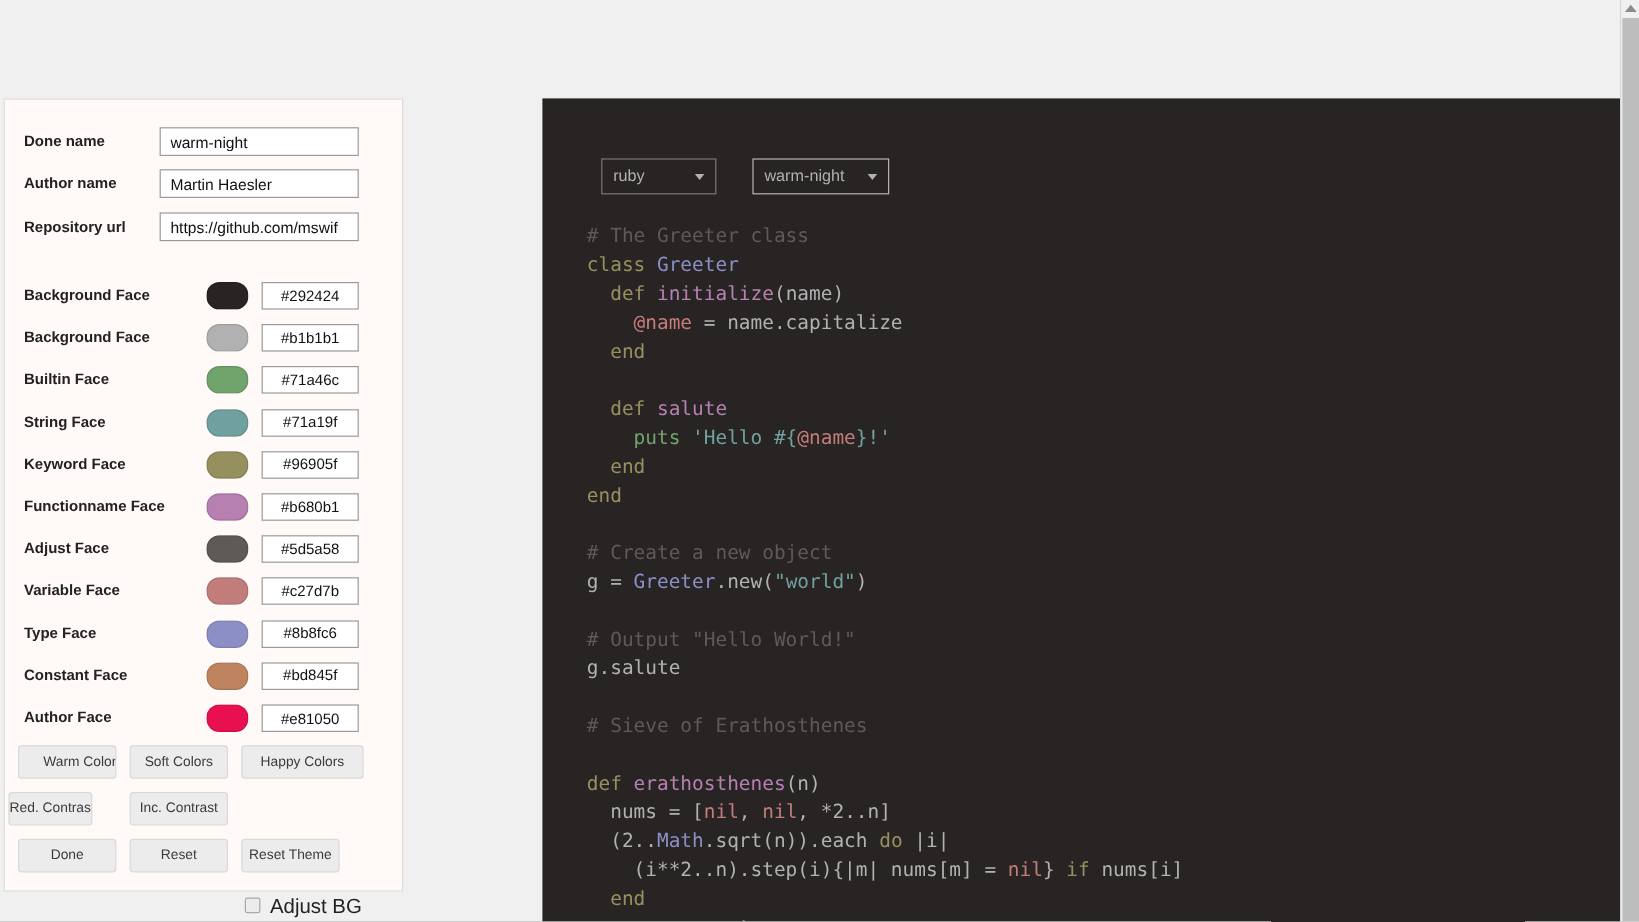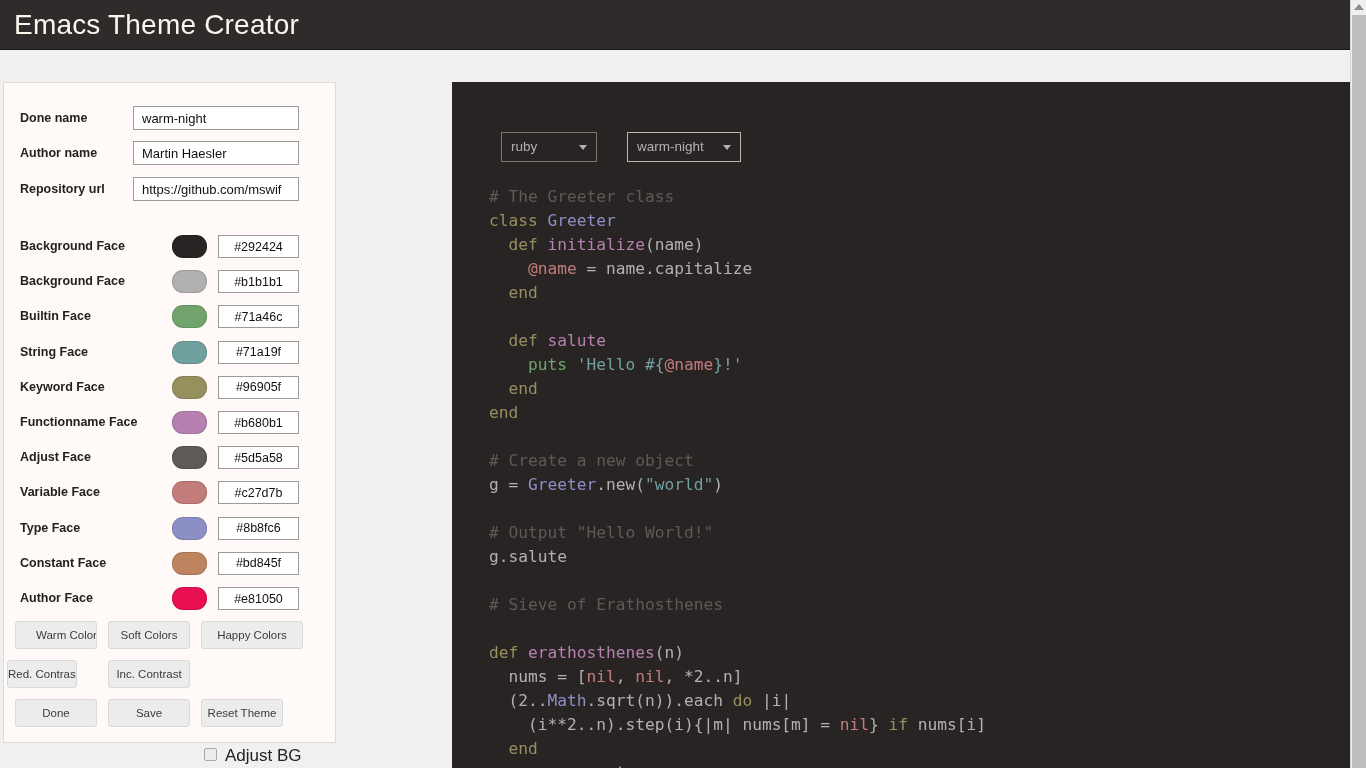--- a/index.html
+++ b/index.html
@@ -175,23 +175,20 @@
     width: 14px; height: 753px;
     background: #bdbdbd;
     cursor: pointer;
   }
 </style>
 </head>
 <body>
 
 <div id="app">
 
-  <div class="header">
-    <div class="header-title">Emacs Theme Creator</div>
-  </div>
 
   <div class="settings-panel">
     <div id="meta-rows">
         <div class="meta-row" style="top: 26px;">
           <div class="meta-label">Done name</div>
           <input class="meta-input" type="text" value="warm-night" style="">
         </div>
         <div class="meta-row" style="top: 61px;">
           <div class="meta-label">Author name</div>
           <input class="meta-input" type="text" value="Martin Haesler" style="">
@@ -258,21 +255,21 @@
           <input class="face-hex" type="text" value="#e81050" style="">
         </div>
       </div>
     <div id="action-buttons">
         <button class="btn" style="left: 11px; top: 538px; width: 82px; padding-left: 20px;">Warm Colors</button>
         <button class="btn" style="left: 104px; top: 538px; width: 82px;">Soft Colors</button>
         <button class="btn" style="left: 197px; top: 538px; width: 102px;">Happy Colors</button>
         <button class="btn" style="left: 3px; top: 577px; width: 70px;">Red. Contrast</button>
         <button class="btn" style="left: 104px; top: 577px; width: 82px;">Inc. Contrast</button>
         <button class="btn" style="left: 11px; top: 616px; width: 82px;">Done</button>
-        <button class="btn" style="left: 104px; top: 616px; width: 82px;">Save</button>
+        <button class="btn" style="left: 104px; top: 616px; width: 82px;">Reset</button>
         <button class="btn" style="left: 197px; top: 616px; width: 82px;">Reset Theme</button>
       </div>
     <div class="chk-wrap">
       <div class="chk-box"></div>
       <div class="chk-label">Adjust BG</div>
     </div>
   </div>
 
   <div class="code-panel">
     <div class="selects">

